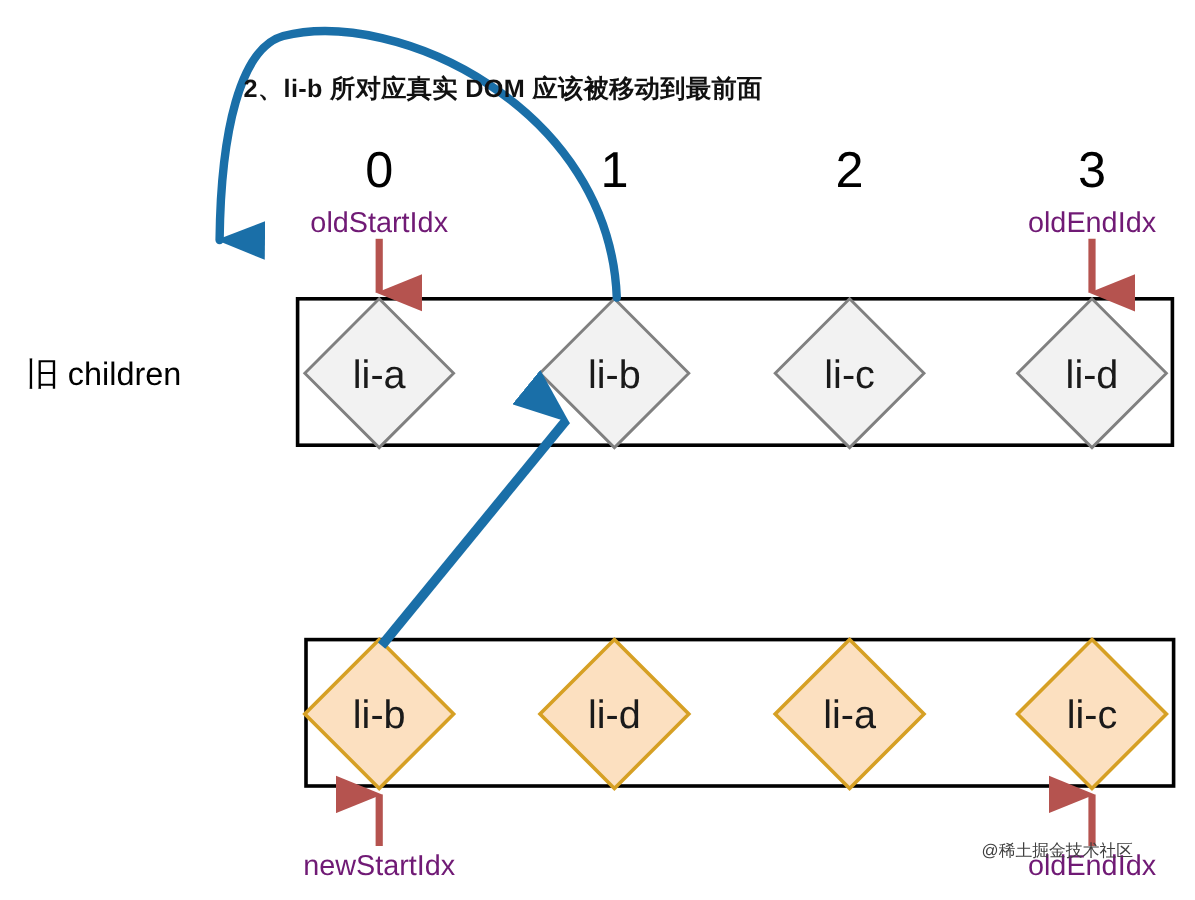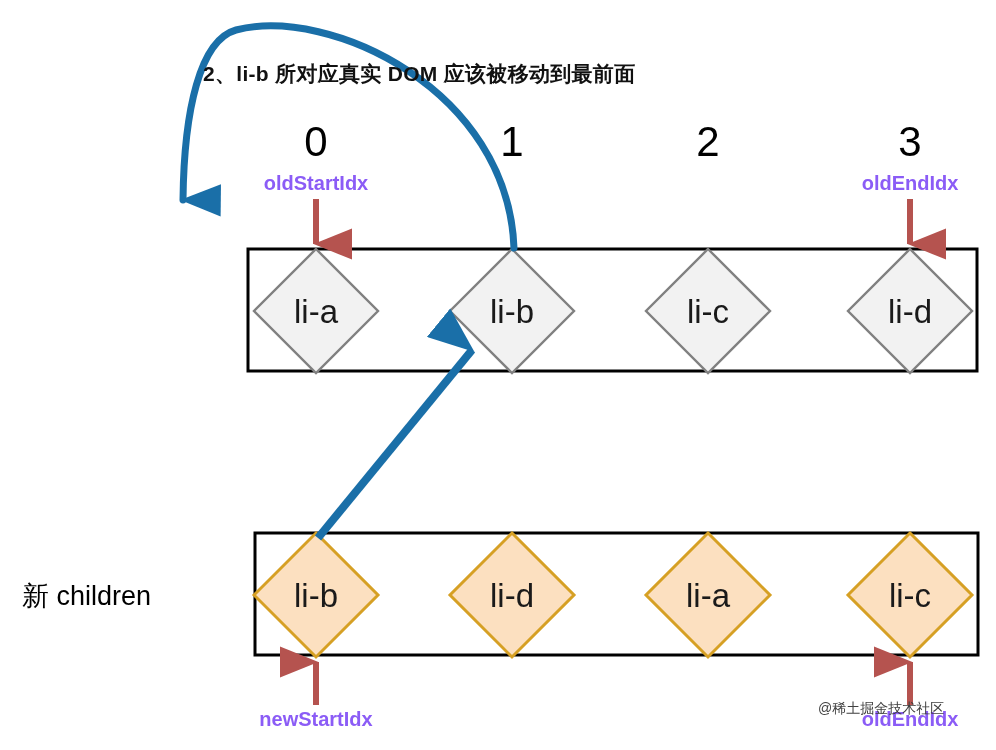--- a/index.html
+++ b/index.html
@@ -41,23 +41,23 @@
     color: #000000;
   }
   .index-num {
     font-size: 42px;
     font-weight: normal;
     color: #000000;
     text-align: center;
     transform: translateX(-50%);
   }
   .idx-label {
-    font-size: 20px;
-    font-weight: bold;
-    color: #8b5cf6;
+    font-size: 24px;
+    font-weight: normal;
+    color: #701a75;
     text-align: center;
     transform: translateX(-50%);
   }
   .diamond-text {
     position: absolute;
     font-size: 33px;
     color: #1a1a1a;
     text-align: left;
     transform: translate(-50%, -50%);
     white-space: nowrap;
@@ -111,28 +111,28 @@
   <div class="txt title-note" style="left:203px; top:60px;">2、li-b 所对应真实 DOM 应该被移动到最前面</div>
 
   <div class="txt index-num" style="left:316px; top:118px;">0</div>
   <div class="txt index-num" style="left:512px; top:118px;">1</div>
   <div class="txt index-num" style="left:708px; top:118px;">2</div>
   <div class="txt index-num" style="left:910px; top:118px;">3</div>
 
   <div class="txt idx-label" style="left:316px; top:172px;">oldStartIdx</div>
   <div class="txt idx-label" style="left:910px; top:172px;">oldEndIdx</div>
 
+  <div class="txt row-label" style="left:22px; top:294px;">旧 children</div>
 
   <div class="diamond-text" style="left:316px; top:312px;">li-a</div>
   <div class="diamond-text" style="left:512px; top:312px;">li-b</div>
   <div class="diamond-text" style="left:708px; top:312px;">li-c</div>
   <div class="diamond-text" style="left:910px; top:312px;">li-d</div>
 
 
-  <div class="txt row-label" style="left:22px; top:578px;">新 children</div>
 
   <div class="diamond-text" style="left:316px; top:596px;">li-b</div>
   <div class="diamond-text" style="left:512px; top:596px;">li-d</div>
   <div class="diamond-text" style="left:708px; top:596px;">li-a</div>
   <div class="diamond-text" style="left:910px; top:596px;">li-c</div>
 
   <div class="txt idx-label" style="left:316px; top:708px;">newStartIdx</div>
   <div class="txt idx-label" style="left:910px; top:708px;">oldEndIdx</div>
 
   <div class="watermark" style="left:818px; top:700px;">@稀土掘金技术社区</div>

